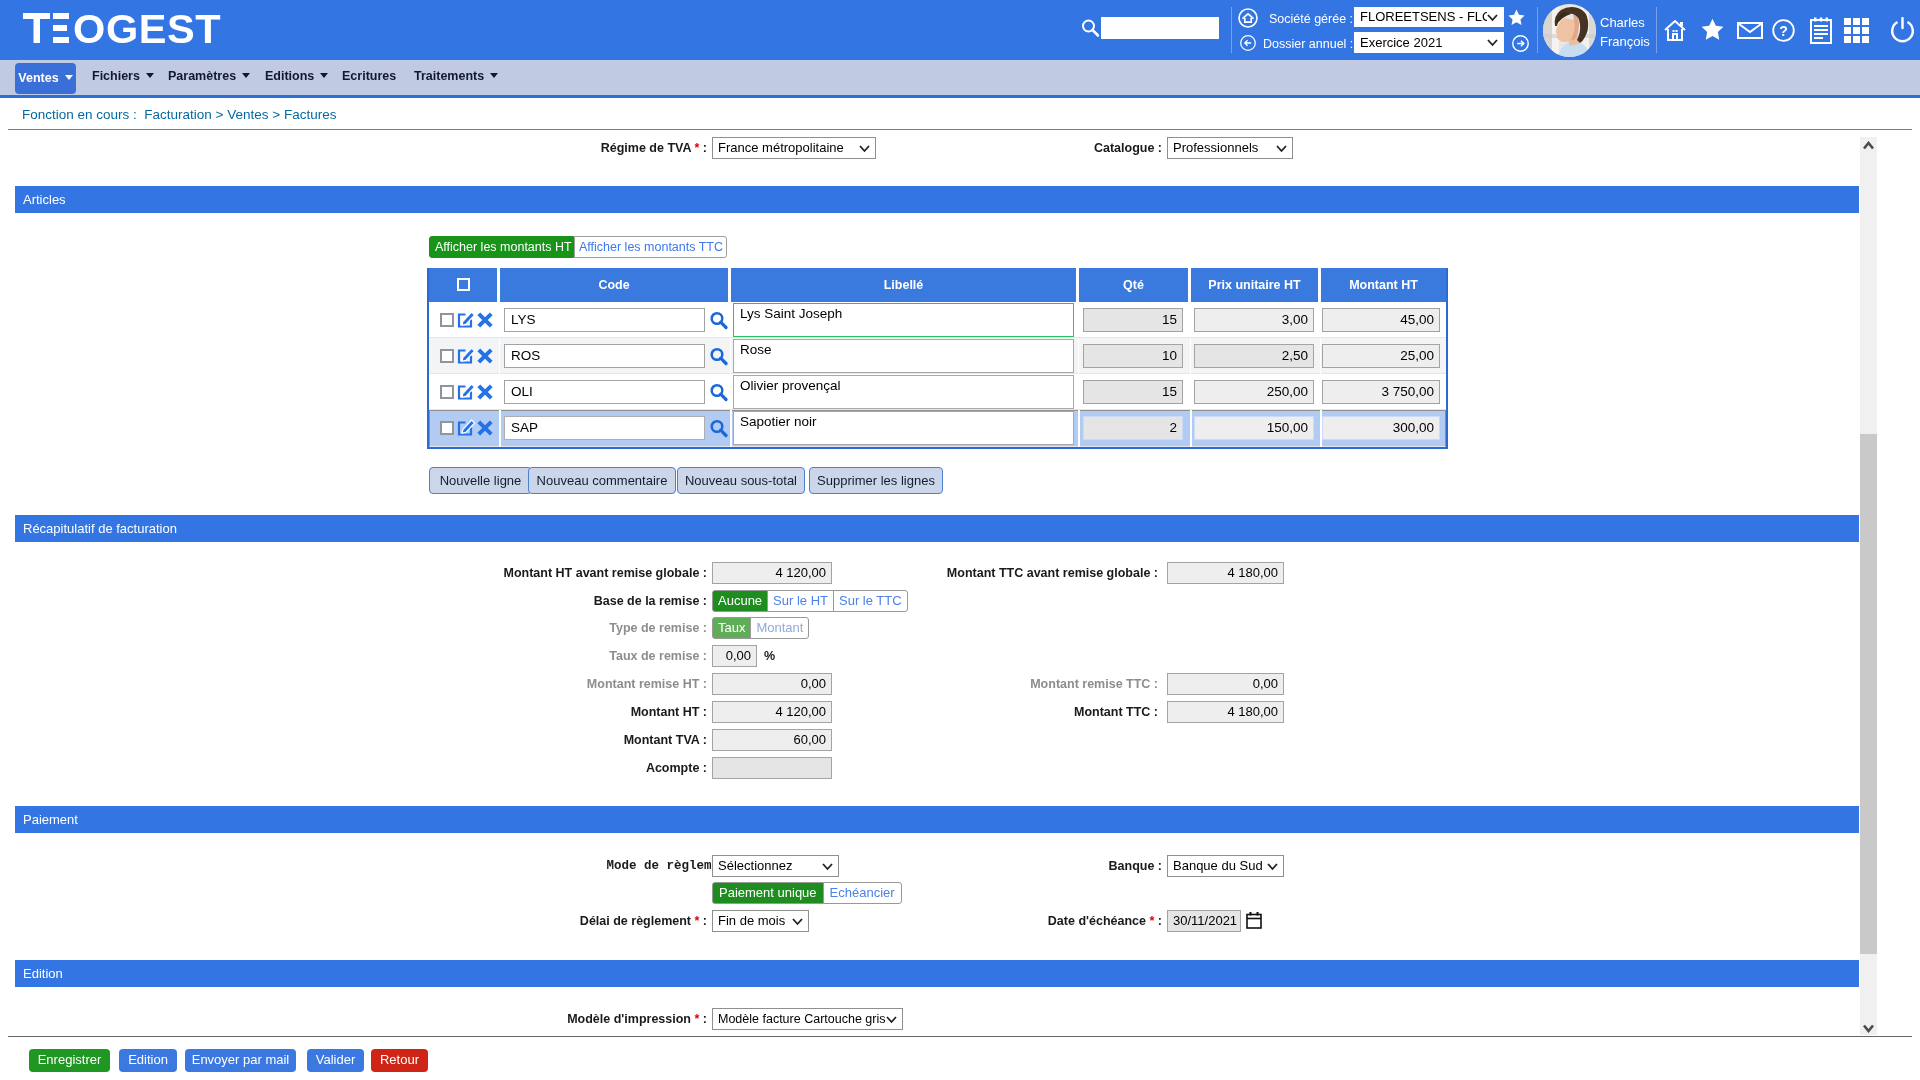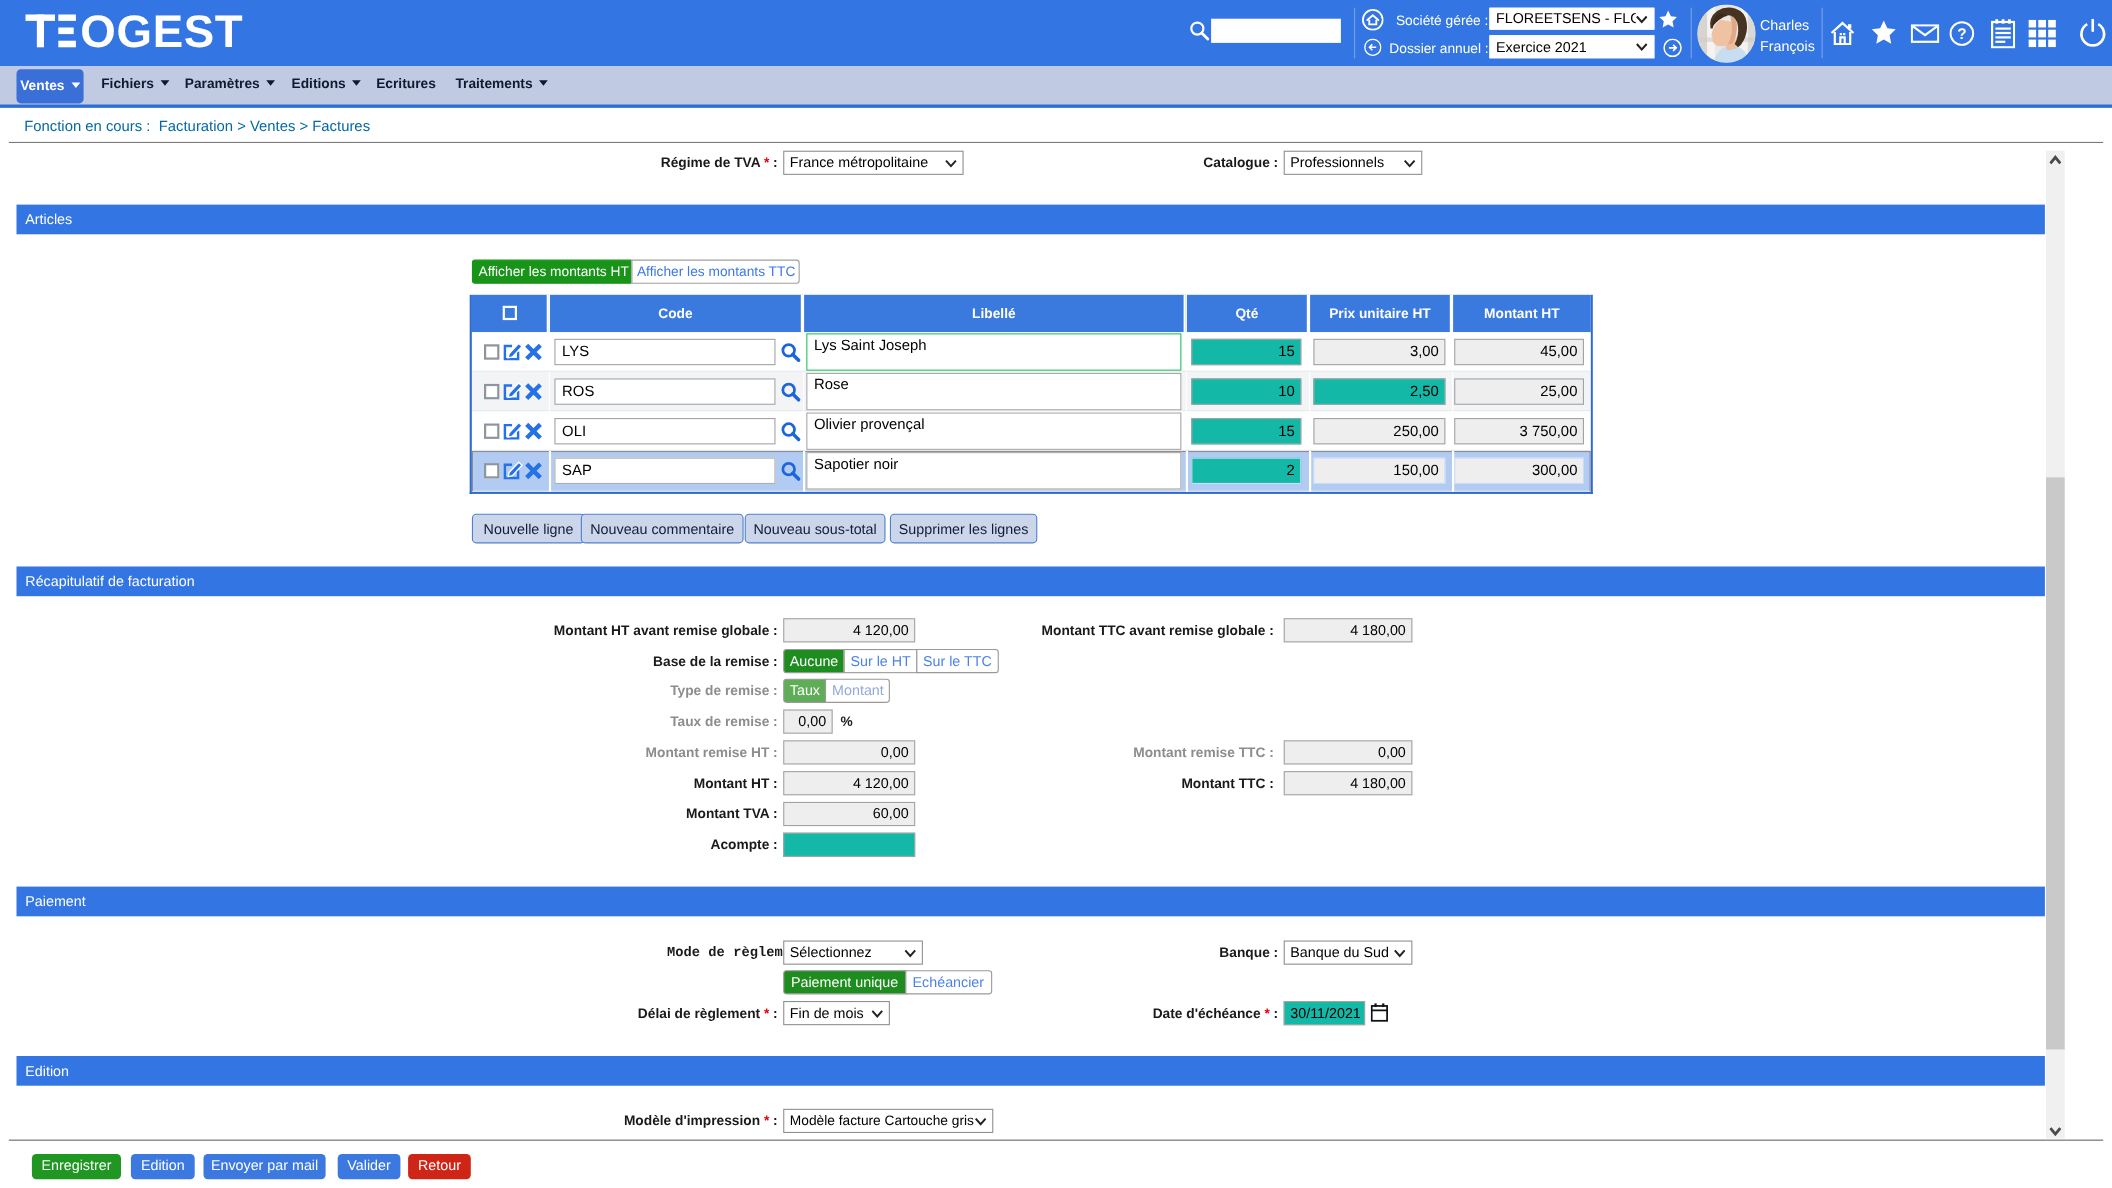--- a/index.html
+++ b/index.html
@@ -17,21 +17,21 @@
 #ventesbtn { position:absolute; left:15px; top:63px; width:61px; white-space:nowrap; height:31px; background:#3a6fd8; border-radius:4px; color:#fff; font-size:12.5px; font-weight:bold; text-align:center; line-height:30px; }
 #breadcrumb { position:absolute; left:22px; top:107px; font-size:13.5px; color:#0369a1; }
 #bcline { position:absolute; left:8px; top:129px; width:1904px; height:1px; background:#7b7b7b; }
 
 
 .band { position:absolute; left:15px; width:1844px; height:27px; background:#3375e2; color:#fff; font-size:13px; line-height:27px; padding-left:8px; }
 .lbl { position:absolute; font-size:12.5px; font-weight:bold; color:#1a1a1a; white-space:nowrap; }
 .lbl.r { transform:translateX(-100%); }
 .lbl.dis { color:#8d8d8d; }
 .red { color:#e00000; }
-.inp { position:absolute; background:#14b8a6; border:1px solid #a3a3a3; font-size:13px; color:#000; text-align:right; padding-right:5px; height:22px; line-height:20px; }
+.inp { position:absolute; background:#e5e5e5; border:1px solid #a3a3a3; font-size:13px; color:#000; text-align:right; padding-right:5px; height:22px; line-height:20px; }
 .inp.ro { background:#eeeeee; }
 .sel { position:absolute; background:#fff; border:1px solid #8f8f8f; font-size:13px; color:#000; height:22px; line-height:20px; padding:0 16px 0 5px; white-space:nowrap; overflow:hidden; }
 .sel svg { position:absolute; right:5px; top:7px; }
 .tglgrp { position:absolute; height:22px; }
 .tgl { display:inline-block; height:22px; white-space:nowrap; font-size:13px; line-height:20px; padding:0 5px; border:1px solid #999; background:#fff; color:#4d82e8; vertical-align:top; margin-left:-1px; }
 .tgl.on { background:#1e8c1f; color:#fff; }
 .tgl.dison { background:#5fae57; color:#fff; }
 .tgl.disoff { color:#93a9d9; }
 .tgl.first { border-radius:3px 0 0 3px; margin-left:0; }
 .tgl.last { border-radius:0 3px 3px 0; }

